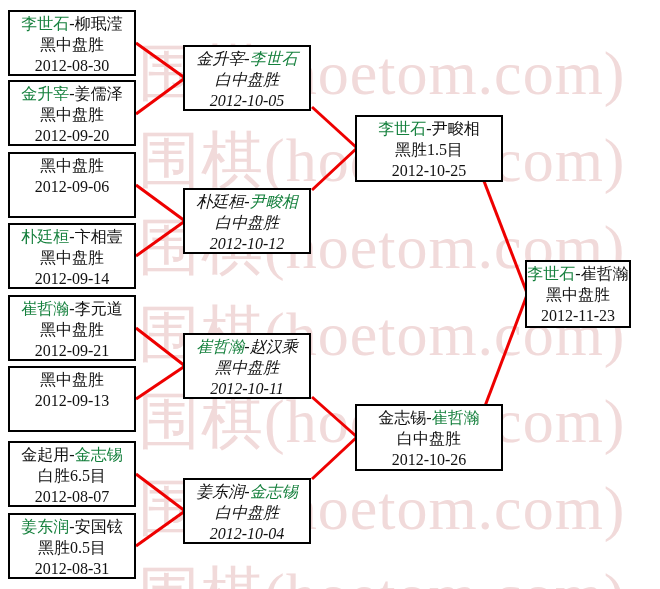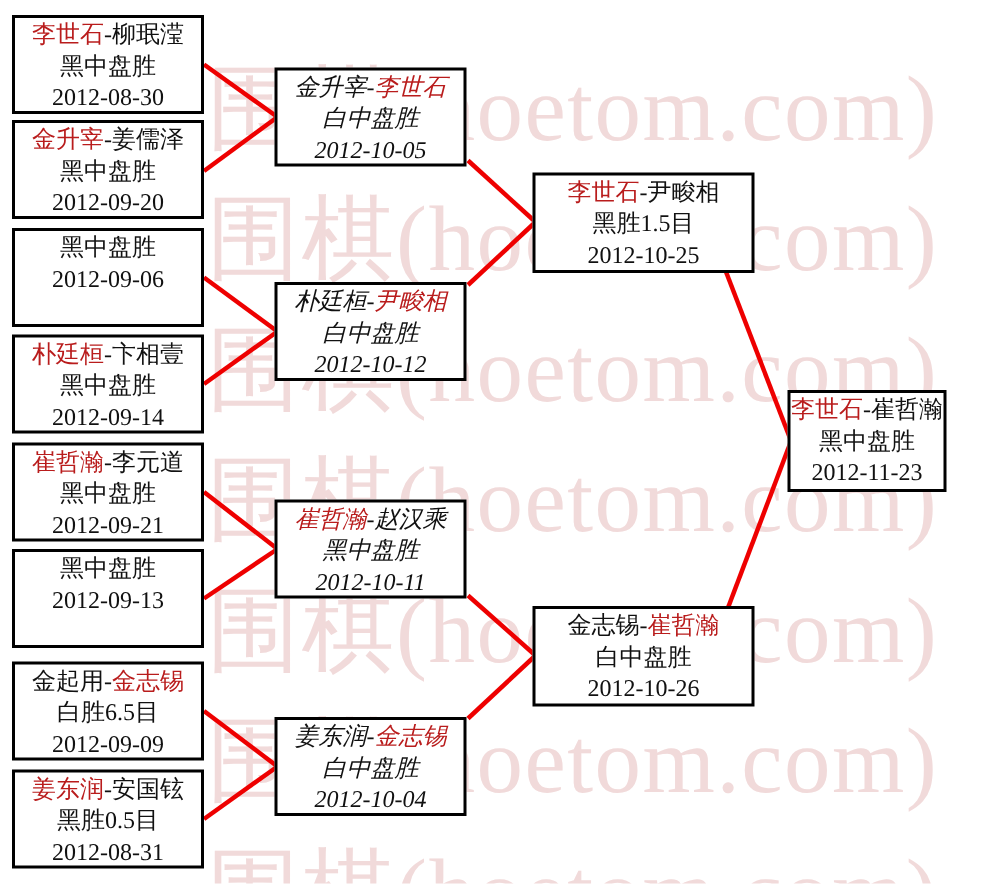--- a/index.html
+++ b/index.html
@@ -20,21 +20,21 @@
   
   svg.lines{position:absolute;left:0;top:0;z-index:1;}
   
   .box{
     position:absolute;z-index:2;box-sizing:border-box;
     background:#ffffff;border:2px solid #000000;
     text-align:center;font-size:16px;line-height:21px;color:#111111;
     padding-top:1px;
   }
   .box .pname{color:#111111;}
-  .box .pname.win{color:#b91c1c;}
+  .box .pname.win{color:#15803d;}
   .c1{left:8px;width:128px;height:66px;}
   .c2{left:183px;width:128px;height:66px;font-style:italic;}
   .c3{left:355px;width:148px;height:67px;}
   .c4{left:525px;width:106px;height:68px;}
   .r1b1{top:10px}.r1b2{top:80px}.r1b3{top:152px}.r1b4{top:223px}
   .r1b5{top:295px}.r1b6{top:366px}.r1b7{top:441px}.r1b8{top:513px}
   .r2b1{top:45px}.r2b2{top:188px}.r2b3{top:333px}.r2b4{top:478px}
   .sfb1{top:115px}.sfb2{top:404px}
   .fb1{top:260px}
 </style>
@@ -92,21 +92,21 @@
   <div>黑中盘胜</div>
   <div>2012-09-21</div>
 </div>
 <div class="box c1 r1b6">
   <div>黑中盘胜</div>
   <div>2012-09-13</div>
 </div>
 <div class="box c1 r1b7">
   <div><span class="pname">金起用</span><span>-</span><span class="pname win">金志锡</span></div>
   <div>白胜6.5目</div>
-  <div>2012-09-09</div>
+  <div>2012-08-07</div>
 </div>
 <div class="box c1 r1b8">
   <div><span class="pname win">姜东润</span><span>-</span><span class="pname">安国铉</span></div>
   <div>黑胜0.5目</div>
   <div>2012-08-31</div>
 </div>
 
 <div class="box c2 r2b1">
   <div><span class="pname">金升宰</span><span>-</span><span class="pname win">李世石</span></div>
   <div>白中盘胜</div>

